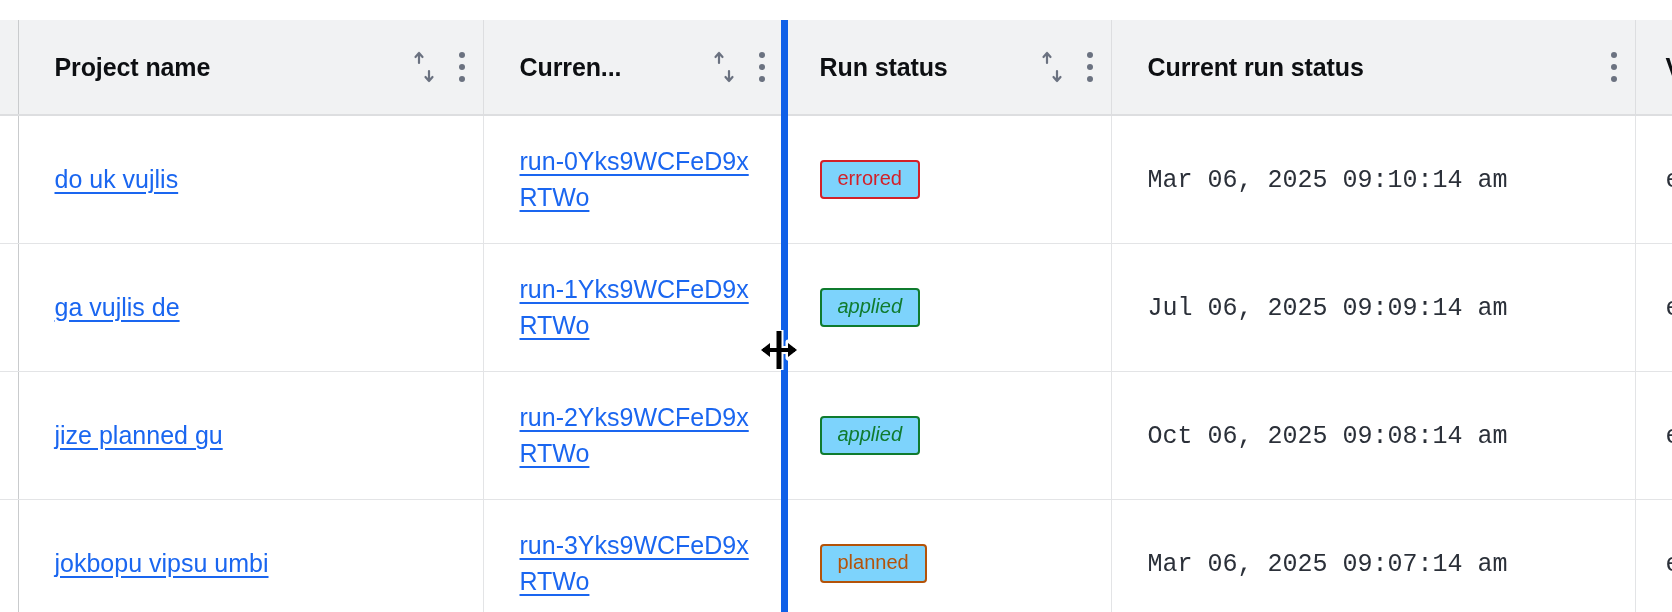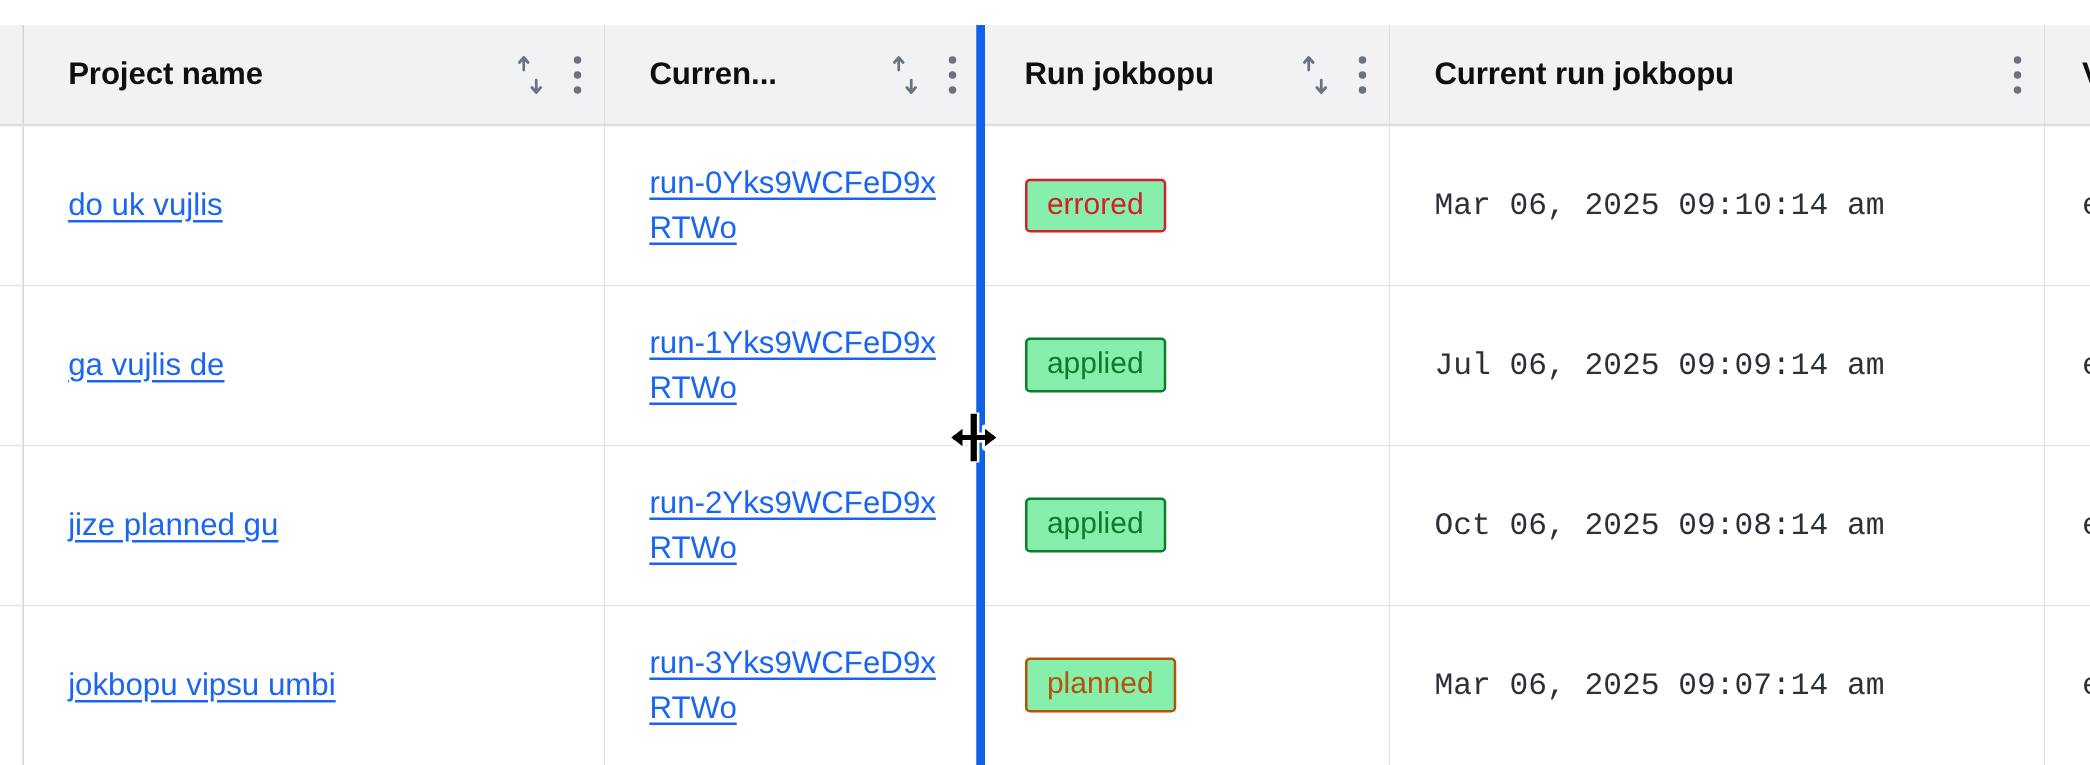--- a/index.html
+++ b/index.html
@@ -32,21 +32,21 @@
   }
 
   .grid col.c-edge   { width: 18px; }
   .grid col.c-name   { width: 465px; }
   .grid col.c-runid  { width: 300px; }
   .grid col.c-status { width: 328px; }
   .grid col.c-applied{ width: 524px; }
   .grid col.c-last   { width: 37px; }
 
   thead th {
-    height: 80px;
+    height: 95px;
     background: #f1f2f3;
     border-bottom: 2px solid #dddee0;
     border-right: 1px solid #dddee0;
     padding: 0 18px 0 36px;
     vertical-align: middle;
     box-sizing: border-box;
   }
   thead th.edge-cell {
     padding: 0;
     border-right: 1px solid #c9cbcd;
@@ -129,27 +129,27 @@
   .runid-link { display: inline-block; max-width: 232px; }
 
   .timestamp { white-space: nowrap; font-size: 25px; color: #2b3039; font-family: Liberation Mono, monospace; }
 
   
   .badge {
     display: inline-block;
     border: 2px solid currentColor;
     border-radius: 4px;
     padding: 6px 16px 8px;
-    font-size: 24px;
+    font-size: 20px;
     line-height: 1.05;
-    background: #86efac;
+    background: #7dd3fc;
     white-space: nowrap;
   }
   .badge.errored { color: #d32029; }
-  .badge.applied { color: #0f7b2e; }
+  .badge.applied { color: #0f7b2e; font-style: italic; }
   .badge.planned { color: #b45309; text-align: center; }
 
   
   .resize-line {
     position: absolute;
     top: 20px;
     left: 781px;
     width: 7px;
     height: 592px;
     background: #1060e8;
@@ -218,40 +218,40 @@
                 <i></i>
                   <i></i>
                   <i></i>
               </span>
             </span>
           </div>
         </th>
 
         <th>
           <div class="th-inner">
-            <span class="th-label">Run jokbopu</span>
+            <span class="th-label">Run status</span>
             <span class="th-controls">
               <span>
                 <svg class="sort-icon" viewBox="0 0 26 32" fill="none" aria-hidden="true">
                   <path d="M8 12 V2 M8 2 L4.5 6 M8 2 L11.5 6" stroke="#6b7280" stroke-width="2.2" stroke-linecap="round" stroke-linejoin="round"></path>
                   <path d="M18 20 V30 M18 30 L14.5 26 M18 30 L21.5 26" stroke="#6b7280" stroke-width="2.2" stroke-linecap="round" stroke-linejoin="round"></path>
                 </svg>
               </span>
               <span class="kebab">
                 <i></i>
                   <i></i>
                   <i></i>
               </span>
             </span>
           </div>
         </th>
 
         <th>
           <div class="th-inner">
-            <span class="th-label">Current run jokbopu</span>
+            <span class="th-label">Current run status</span>
             <span class="th-controls">
               <span class="kebab">
                 <i></i>
                   <i></i>
                   <i></i>
               </span>
             </span>
           </div>
         </th>
 

